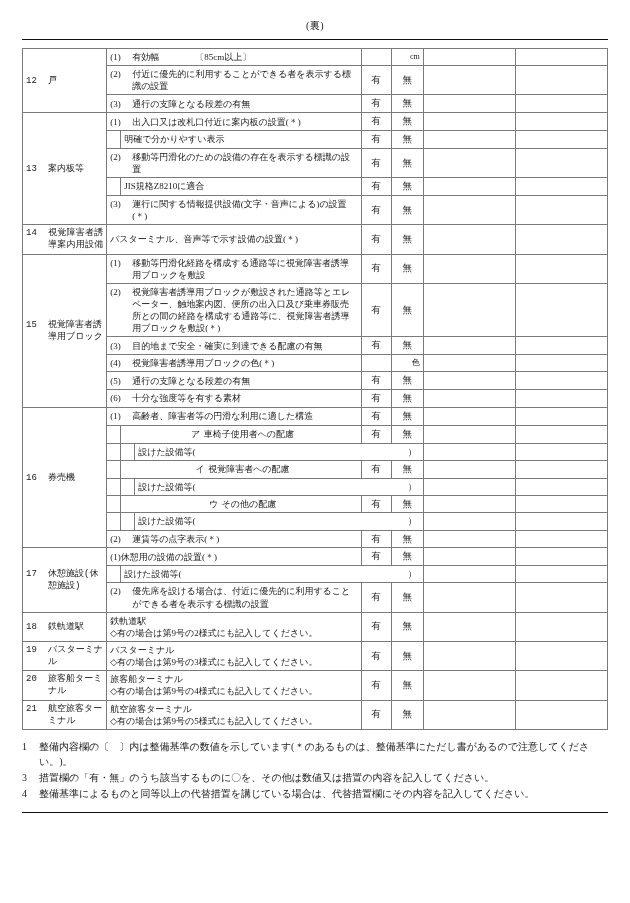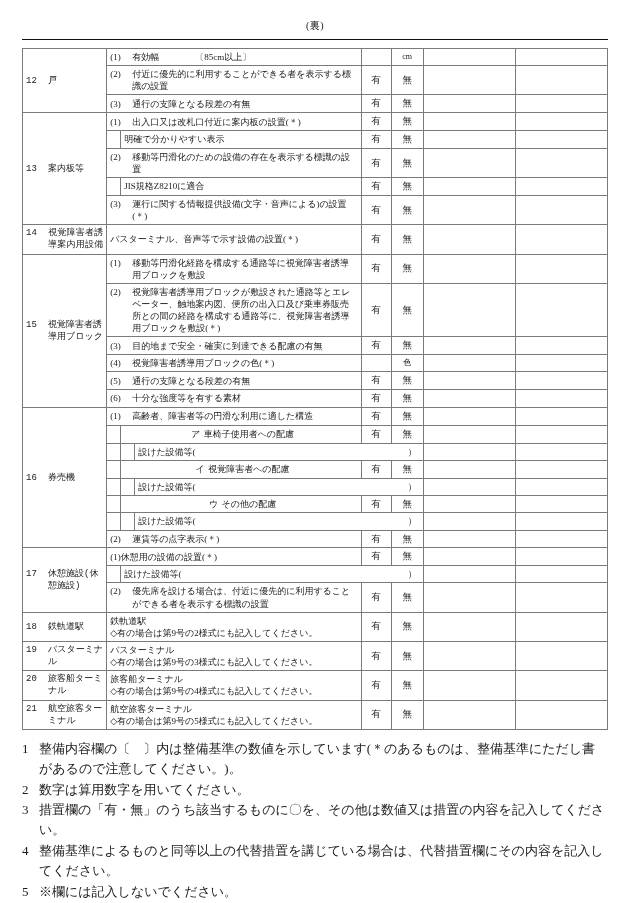--- a/index.html
+++ b/index.html
@@ -95,31 +95,31 @@
     text-indent: 0;
   }
   td.yn {
     text-align: center;
     vertical-align: middle;
     font-size: 9.5px;
     padding: 2px 0;
   }
   td.shaded { background: #d6d6d6; }
   td.unit {
-    text-align: center;
+    text-align: right;
     padding-right: 4px;
     font-size: 8px;
     vertical-align: bottom;
   }
   td.blank { background: #ffffff; }
   .spacer-cell { border: 1px solid #7a7a7a; }
 
   .notes {
     margin: 9px 22px 0 22px;
-    font-size: 13px;
+    font-size: 10px;
     line-height: 1.55;
     width: 586px;
   }
   .notes .note {
     display: block;
     padding-left: 17px;
     text-indent: -17px;
     margin-bottom: 0.5px;
   }
   .notes .note .n {
@@ -440,22 +440,20 @@
             <td class="blank"></td>
             <td class="blank"></td>
           </tr>
         </tbody>
     </table>
   </div>
 
   <div class="notes">
     <div id="notes-body">
         <div class="note"><span class="n">1</span><span>整備内容欄の〔　〕内は整備基準の数値を示しています(＊のあるものは、整備基準にただし書があるので注意してください。)。</span></div>
-        <div class="note"><span class="n">2</span><span>数字は算用数字を用いてください。</span></div>
         <div class="note"><span class="n">3</span><span>措置欄の「有・無」のうち該当するものに〇を、その他は数値又は措置の内容を記入してください。</span></div>
         <div class="note"><span class="n">4</span><span>整備基準によるものと同等以上の代替措置を講じている場合は、代替措置欄にその内容を記入してください。</span></div>
-        <div class="note"><span class="n">5</span><span>※欄には記入しないでください。</span></div>
       </div>
   </div>
 
   <div class="botline"></div>
 
 </div>
 
 </body></html>

